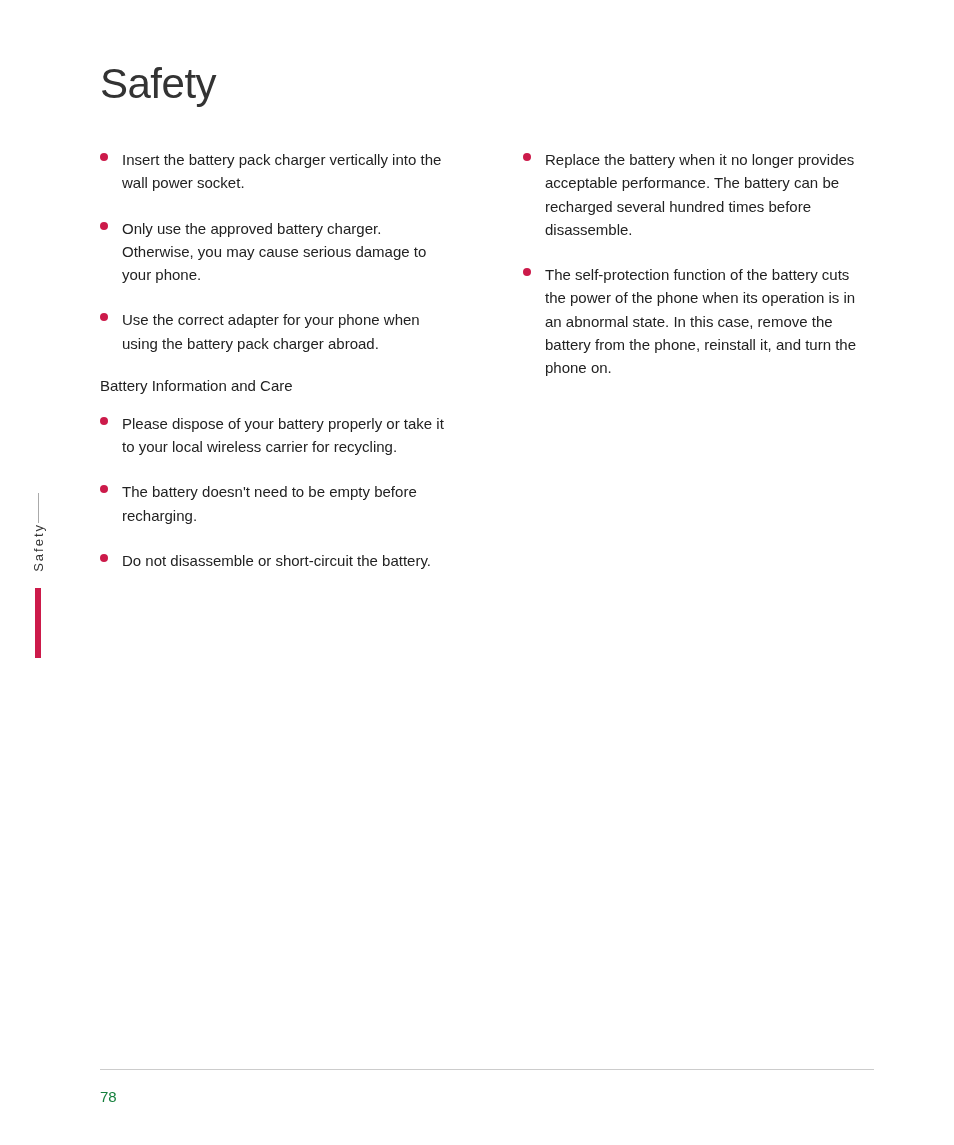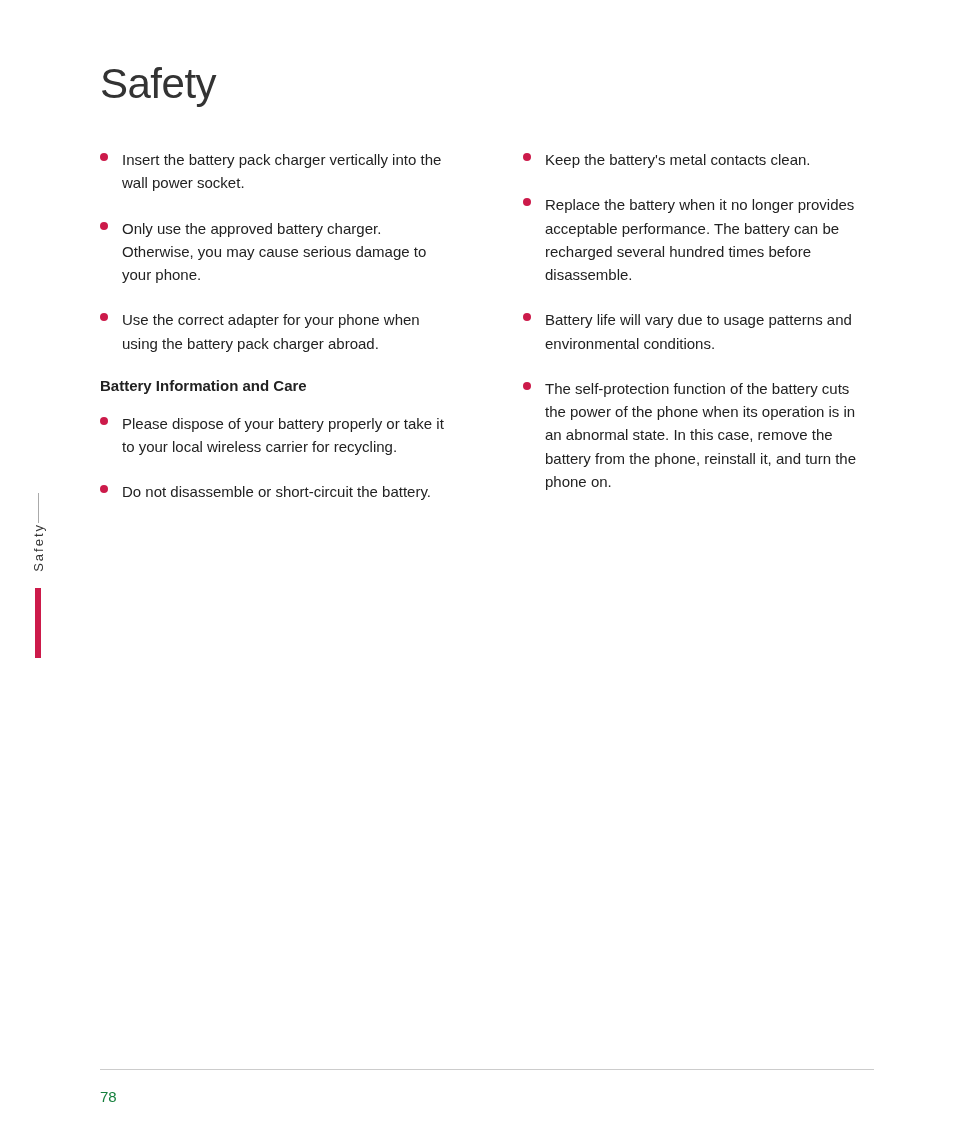--- a/index.html
+++ b/index.html
@@ -68,21 +68,21 @@
       margin-right: 14px;
       flex-shrink: 0;
     }
 
     .bullet-list li .text {
       flex: 1;
     }
 
     .section-heading {
       font-size: 15px;
-      font-weight: bold;
+      font-weight: normal;
       color: #222;
       margin-bottom: 18px;
       margin-top: 8px;
     }
 
     .page-number {
       position: absolute;
       bottom: 40px;
       left: 100px;
       font-size: 15px;
@@ -161,39 +161,35 @@
       <div class="section-heading">Battery Information and Care</div>
 
       <ul class="bullet-list">
 
       <li>
             <span class="dot"></span>
             <span class="text">Please dispose of your battery properly or take it to your local wireless carrier for recycling.</span>
           </li>
           <li>
             <span class="dot"></span>
+            <span class="text">The battery doesn't need to be empty before recharging.</span>
+          </li>
+          <li>
+            <span class="dot"></span>
             <span class="text">Do not disassemble or short-circuit the battery.</span>
           </li>
         </ul>
     </div>
 
     <div class="col-right">
       <ul class="bullet-list">
 
-      <li>
-            <span class="dot"></span>
-            <span class="text">Keep the battery's metal contacts clean.</span>
-          </li>
           <li>
             <span class="dot"></span>
             <span class="text">Replace the battery when it no longer provides acceptable performance. The battery can be recharged several hundred times before disassemble.</span>
-          </li>
-          <li>
-            <span class="dot"></span>
-            <span class="text">Battery life will vary due to usage patterns and environmental conditions.</span>
           </li>
           <li>
             <span class="dot"></span>
             <span class="text">The self-protection function of the battery cuts the power of the phone when its operation is in an abnormal state. In this case, remove the battery from the phone, reinstall it, and turn the phone on.</span>
           </li>
         </ul>
     </div>
 
   </div>
 

